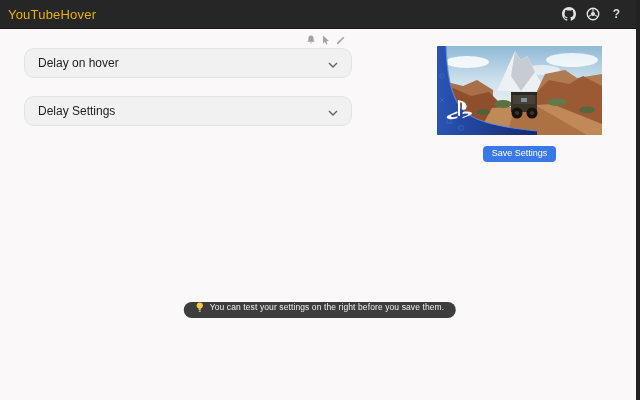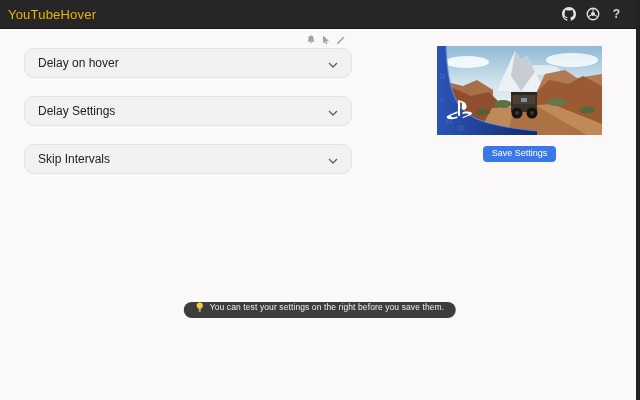--- a/index.html
+++ b/index.html
@@ -103,28 +103,20 @@
     </span>
   </div>
   <div class="accordion">
     <span class="accordion-label">Delay Settings</span>
     <span>
       <svg width="10" height="6" viewBox="0 0 10 6">
           <path d="M1 1 L5 5 L9 1" fill="none" stroke="#5f6368" stroke-width="1.4"></path>
         </svg>
     </span>
   </div>
-  <div class="accordion">
-    <span class="accordion-label">Skip Intervals</span>
-    <span>
-      <svg width="10" height="6" viewBox="0 0 10 6">
-          <path d="M1 1 L5 5 L9 1" fill="none" stroke="#5f6368" stroke-width="1.4"></path>
-        </svg>
-    </span>
-  </div>
 </div>
 
 <div class="preview">
   <svg class="thumb" viewBox="0 0 165 89" preserveAspectRatio="none">
     <defs>
       <linearGradient id="sky" x1="0" y1="0" x2="0" y2="1">
         <stop offset="0" stop-color="#8fb9d6"></stop>
           <stop offset="0.6" stop-color="#cfe2ec"></stop>
           <stop offset="1" stop-color="#e9eef0"></stop>
       </linearGradient>

